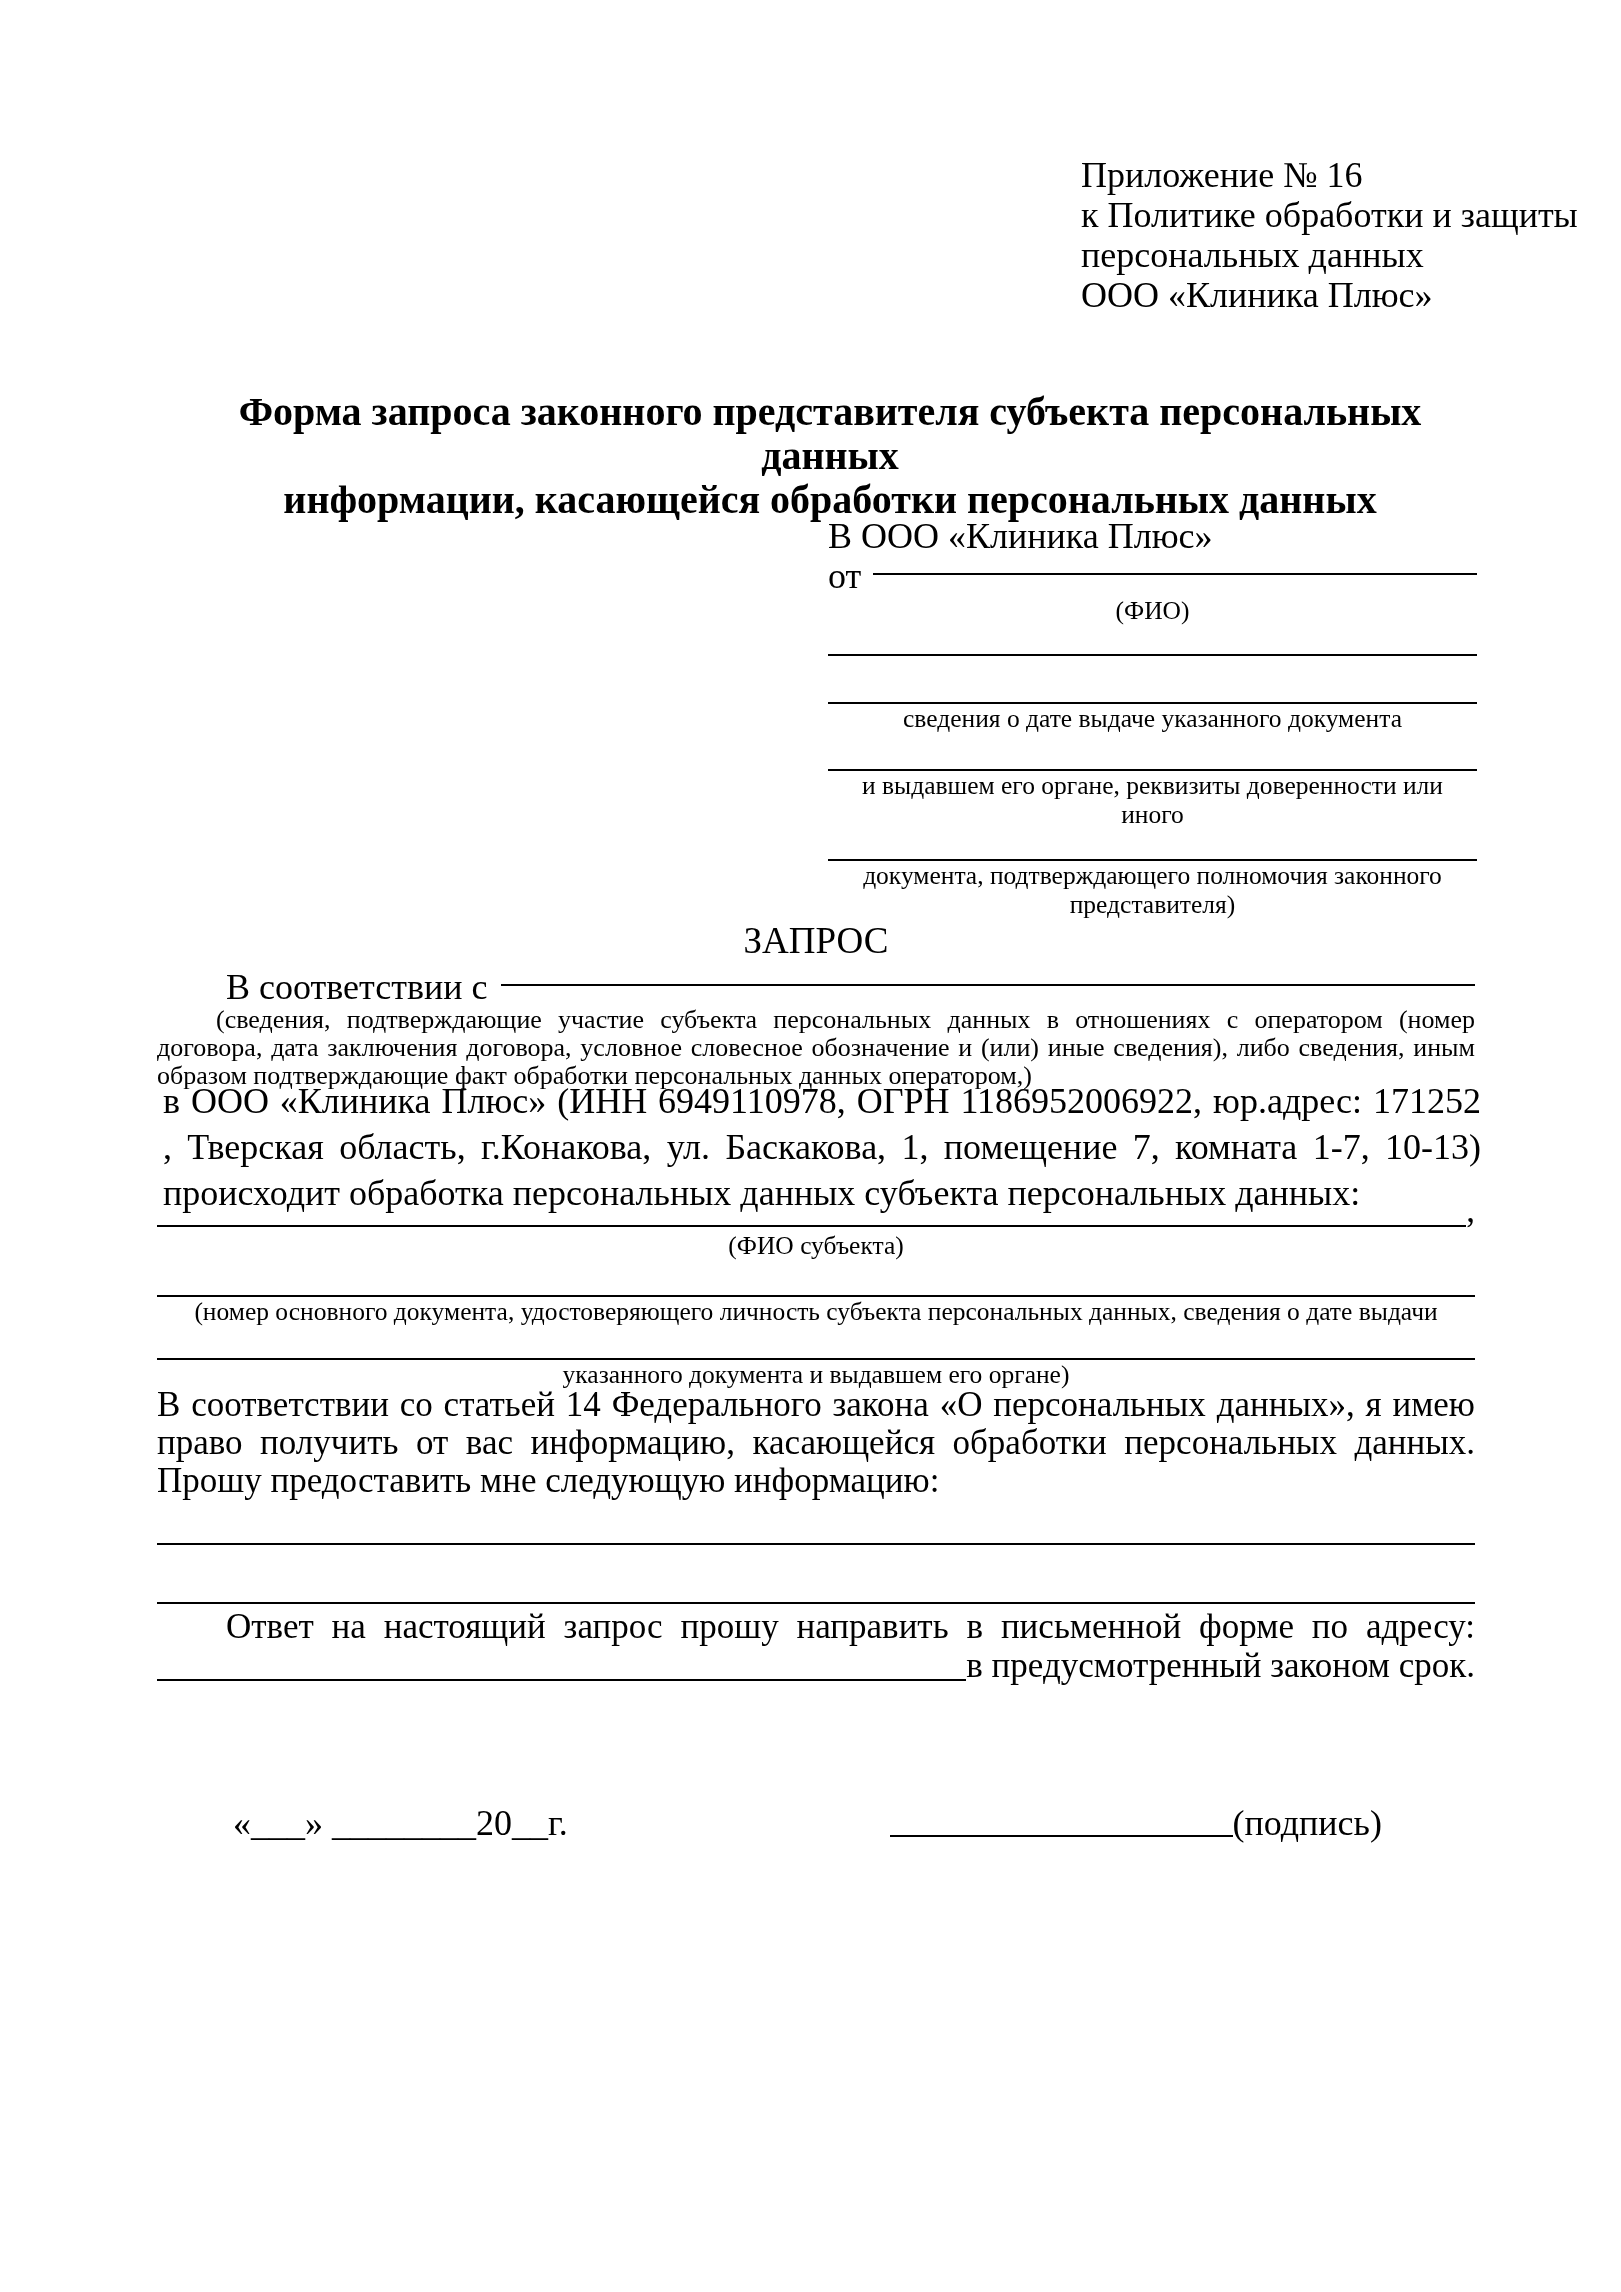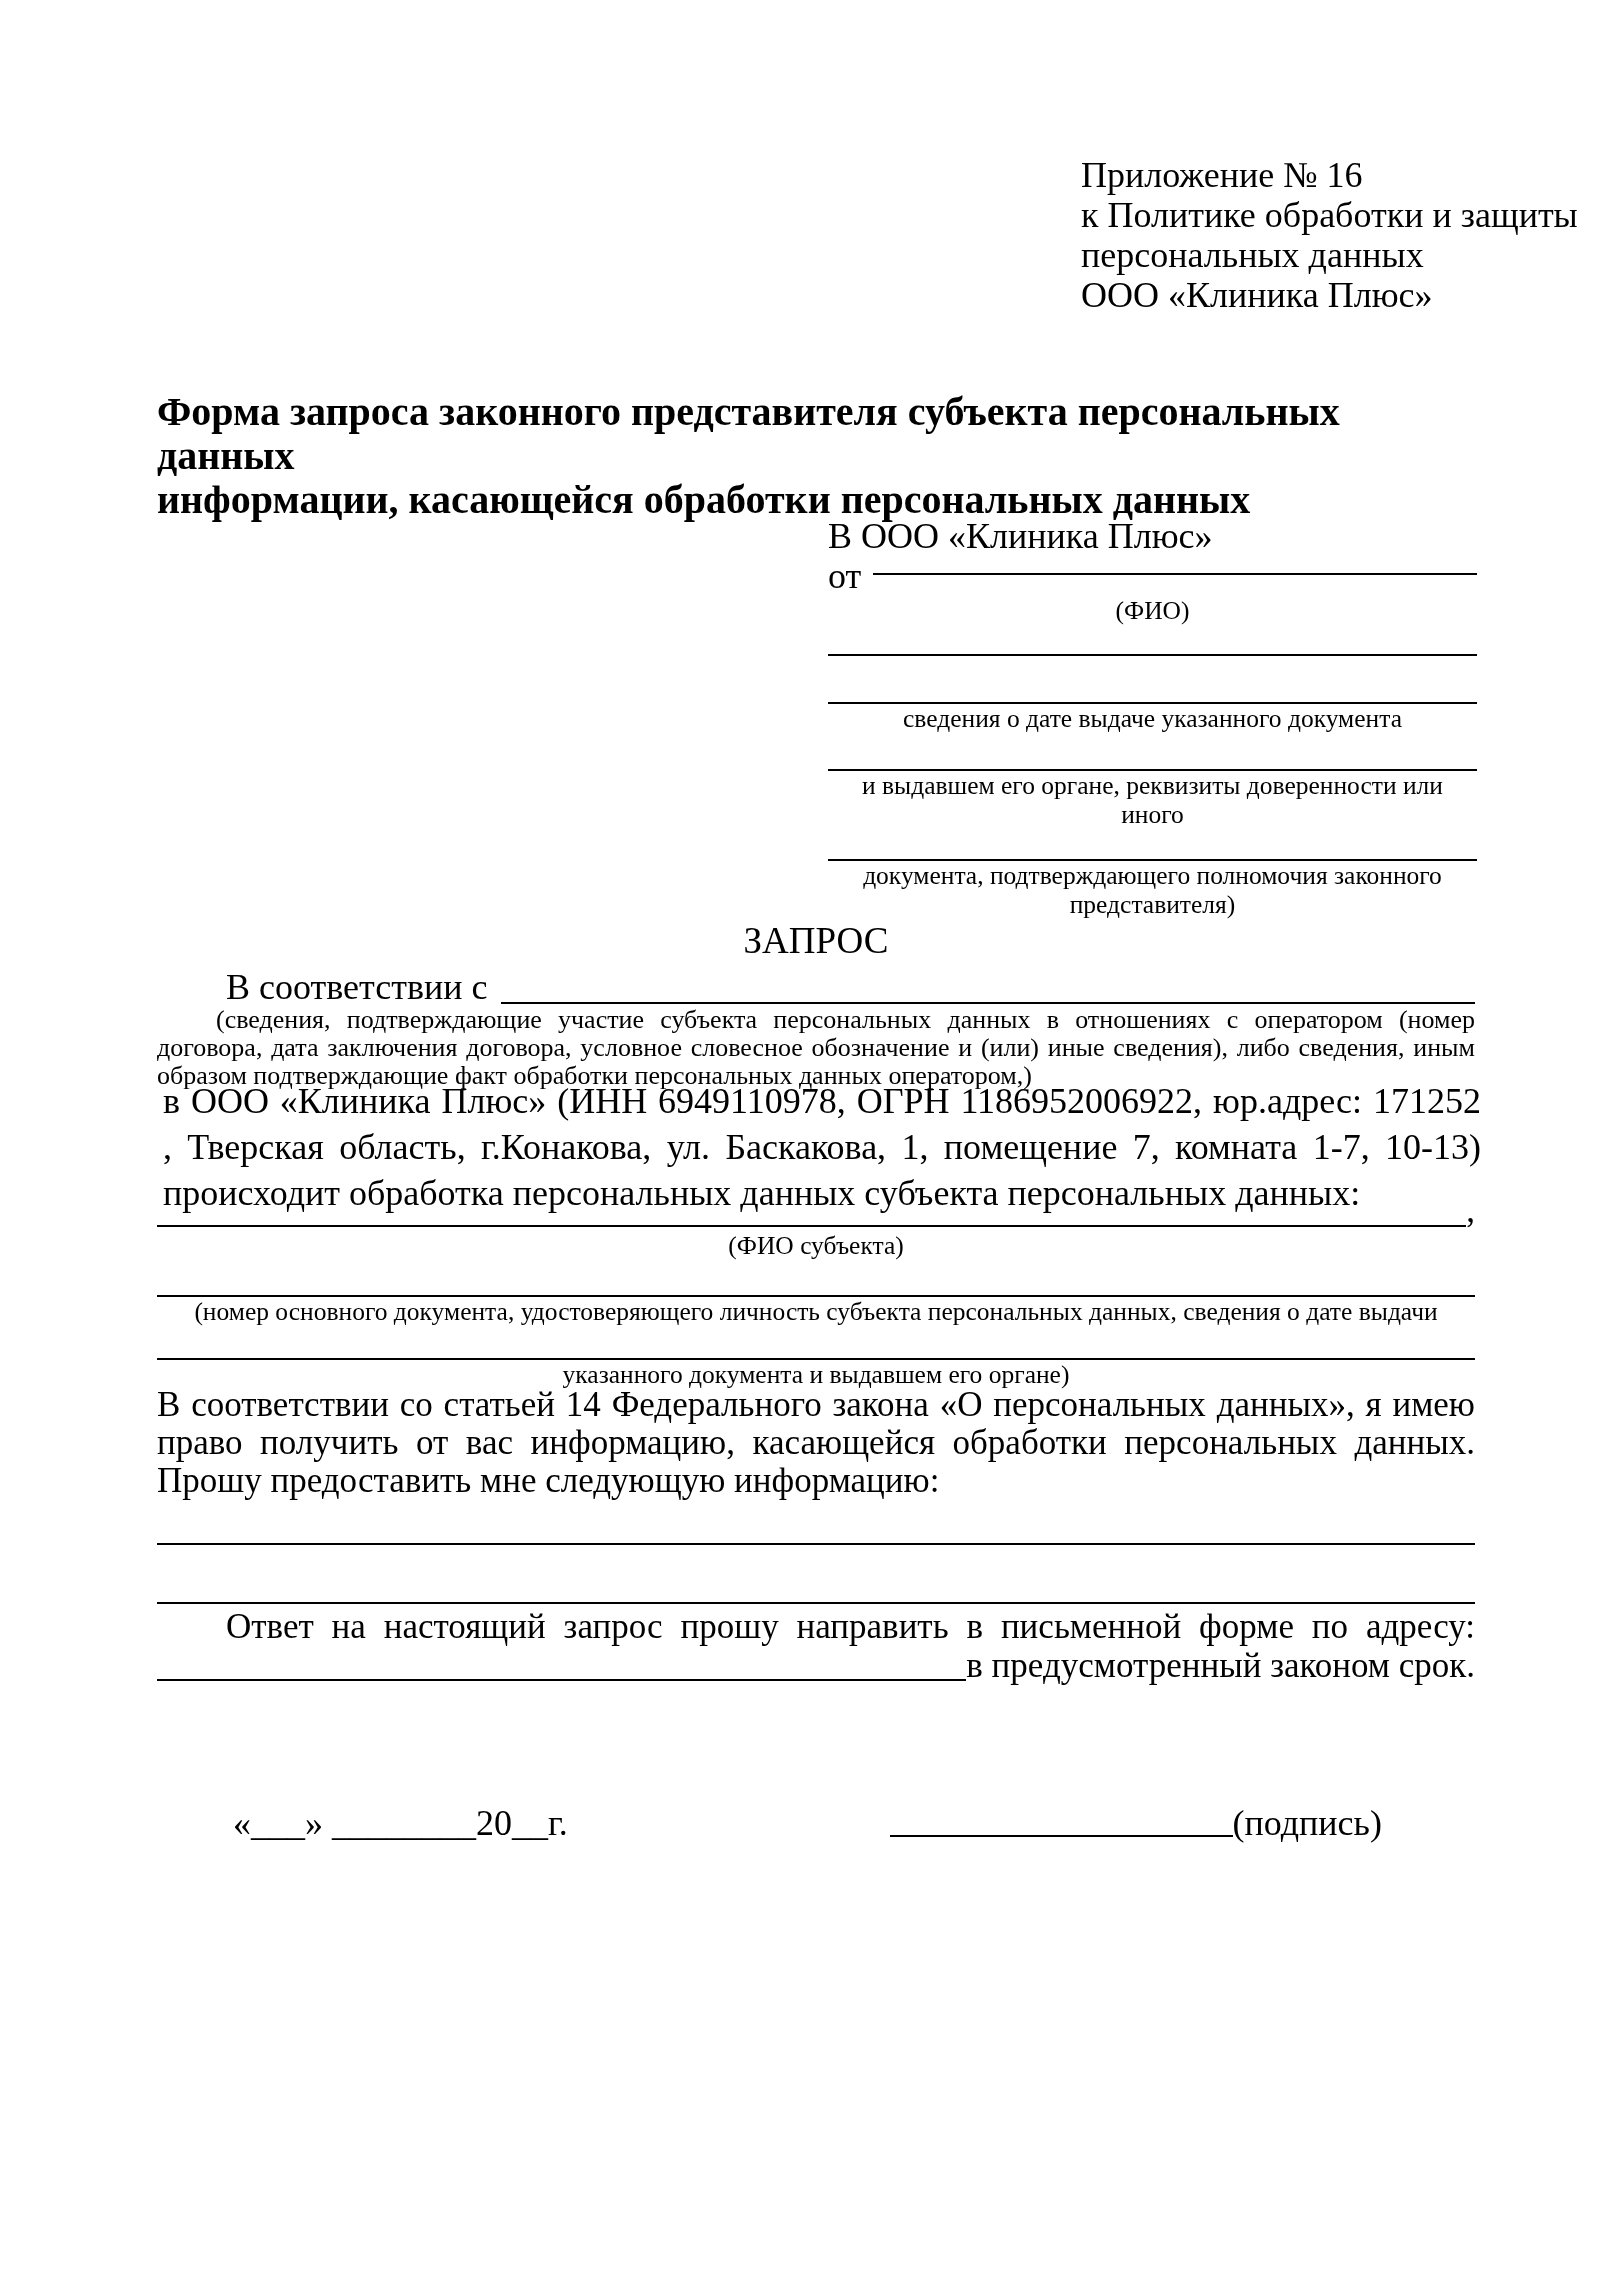--- a/index.html
+++ b/index.html
@@ -24,23 +24,24 @@
     left: 1081px;
     top: 155px;
     font-size: 36px;
     line-height: 40px;
     white-space: nowrap;
   }
 
   
   .doc-title {
     position: absolute;
-    left: 157px;
+    left: 171px;
     width: 1318px;
     top: 390px;
+    text-align: center;
     font-weight: bold;
     font-size: 40px;
     line-height: 44px;
   }
 
   
   .addressee {
     position: absolute;
     left: 828px;
     width: 649px;
@@ -80,21 +81,21 @@
     font-size: 37px;
   }
 
   .intro-row {
     position: absolute;
     left: 157px;
     width: 1318px;
     top: 966px;
     font-size: 36px;
     display: flex;
-    align-items: flex-end;
+    align-items: center;
   }
   .intro-indent { width: 69px; }
   .intro-label { white-space: nowrap; }
   .intro-row .fill-line {
     flex: 1;
     border-bottom: 2.9px solid #000;
     margin-left: 13.7px;
     margin-bottom: 3.9px;
   }
 

